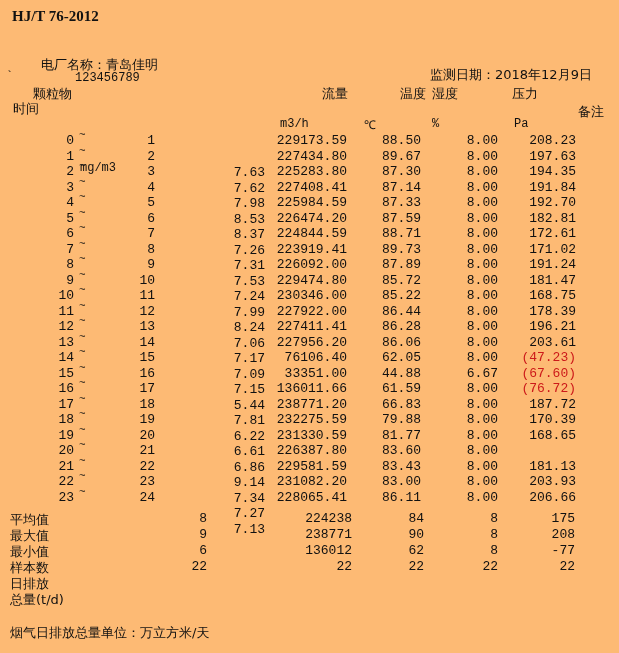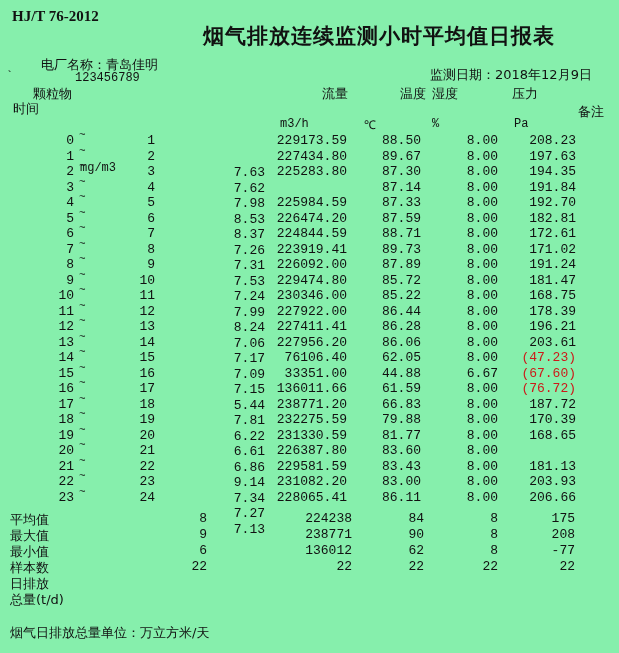--- a/index.html
+++ b/index.html
@@ -1,19 +1,19 @@
 <!DOCTYPE html>
 <html><head>
 <meta charset="utf-8">
 <style>
   html,body{margin:0;padding:0;background:#ffffff;}
   .page{
     position:relative;
     width:619px;height:653px;
-    background:#86efac;
+    background:#fdba74;
     color:#111;
     font-family:"DejaVu Sans",sans-serif;
     overflow:hidden;
   }
   .abs{position:absolute;white-space:nowrap;}
   .std{font-family:"Liberation Serif",serif;font-weight:bold;font-size:15px;}
   .title{font-size:21px;font-weight:bold;letter-spacing:1px;}
   .lbl{font-size:13px;}
   .mono{font-family:"Liberation Mono",monospace;font-size:13px;}
   .unit{font-family:"Liberation Mono",monospace;font-size:12px;}
@@ -40,21 +40,20 @@
   .spress{left:455px;width:120px;}
 
   .red{color:#cc1a1a;}
 </style>
 </head>
 <body>
 
 <div class="page">
 
   <div class="abs std" style="left:12px;top:8px;">HJ/T 76-2012</div>
-  <div class="abs title" style="left:203px;top:22px;">烟气排放连续监测小时平均值日报表</div>
 
   <div class="abs lbl" style="left:10px;top:56px;margin-left:31px;"><span>电厂名称：</span><span>青岛佳明</span></div>
   <div class="abs mono" style="left:6px;top:70px;font-size:12px;">`</div>
   <div class="abs mono" style="left:75px;top:71px;font-size:12px;">123456789</div>
 
   <div class="abs lbl" style="left:430px;top:66px;"><span>监测日期：</span><span>2018年12月9日</span></div>
 
   <div class="abs lbl" style="left:33px;top:85px;">颗粒物</div>
   <div class="abs lbl" style="left:322px;top:85px;">流量</div>
   <div class="abs lbl" style="left:400px;top:85px;">温度</div>
@@ -102,20 +101,21 @@
         <span class="cell temp">87.30</span>
         <span class="cell hum">8.00</span>
         <span class="cell press">194.35</span>
       </div>
 
       <div class="drow">
         <span class="cell h1">3</span>
         <span class="tilde">~</span>
         <span class="cell h2">4</span>
         <span class="cell pm">8.53</span>
+        <span class="cell flow">227408.41</span>
         <span class="cell temp">87.14</span>
         <span class="cell hum">8.00</span>
         <span class="cell press">191.84</span>
       </div>
 
       <div class="drow">
         <span class="cell h1">4</span>
         <span class="tilde">~</span>
         <span class="cell h2">5</span>
         <span class="cell pm">8.37</span>

